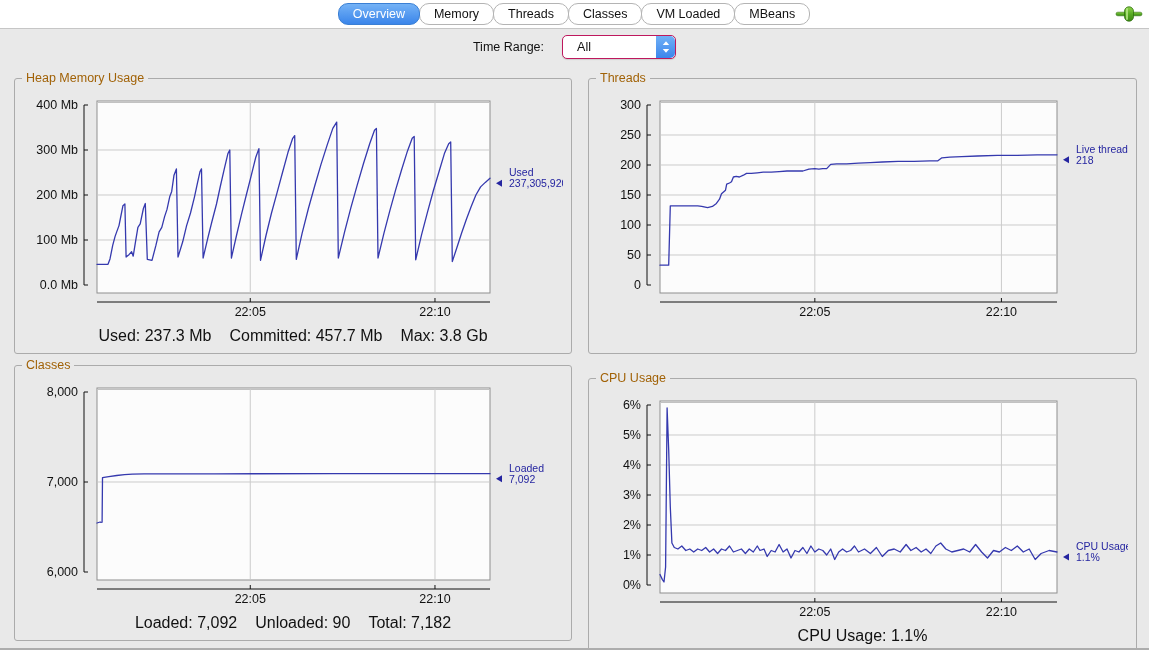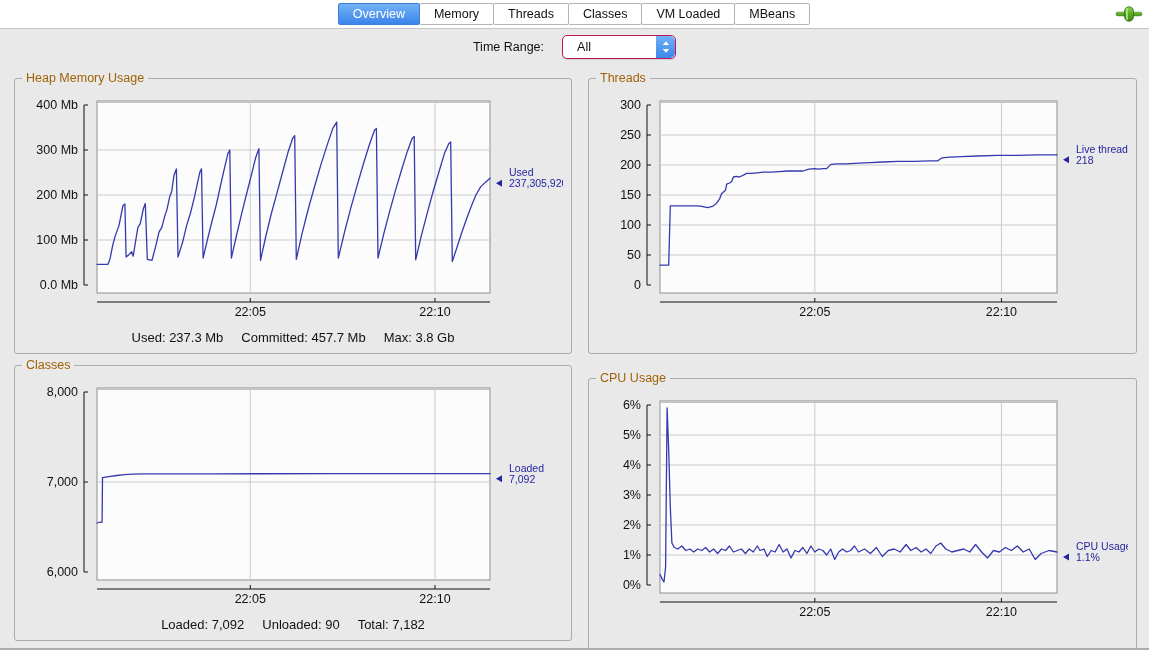--- a/index.html
+++ b/index.html
@@ -10,21 +10,21 @@
   }
   
   .tabbar{
     position:absolute;top:0;left:0;width:1149px;height:28px;
     background:#ffffff;border-bottom:1px solid #c6c6c6;
     display:flex;align-items:center;justify-content:center;
   }
   .tabs{display:flex;align-items:center;}
   .tab{
     font-size:12.5px;color:#111;background:#ffffff;
-    border:1px solid #b4b4b4;border-radius:2px;
+    border:1px solid #b4b4b4;border-radius:10px;
     padding:3px 14px;margin-left:-1px;cursor:default;white-space:nowrap;
   }
   .tab.selected{
     background:linear-gradient(#74b2f6,#3a85ea);
     border-color:#3a7fd4;color:#ffffff;position:relative;z-index:2;
   }
   .conn-icon{position:absolute;right:6px;top:6px;}
   
   .toolbar{
     position:absolute;top:29px;left:0;width:1149px;height:36px;
@@ -48,21 +48,21 @@
     background:#e9e9e9;
   }
   .panel-title{
     position:absolute;top:-8px;left:7px;background:#e9e9e9;
     padding:0 4px;font-size:12.5px;color:#a16207;line-height:14px;
   }
   .chart{position:absolute;left:8px;top:14px;}
   .status{
     position:absolute;bottom:8px;left:0;width:100%;
     display:flex;justify-content:center;gap:18px;
-    font-size:13px;color:#111;
+    font-size:16px;color:#111;
   }
   #panel0{left:14px;top:78px;width:556px;height:274px;}
   #panel1{left:588px;top:78px;width:547px;height:274px;}
   #panel2{left:14px;top:365px;width:556px;height:274px;}
   #panel3{left:588px;top:378px;width:547px;height:274px;}
   svg text{font-family:"Liberation Sans",sans-serif;}
 </style>
 </head>
 <body>
 
@@ -241,13 +241,16 @@
       <line x1="63" y1="209" x2="460" y2="209" stroke="#111"></line>
       <line x1="217.83" y1="205" x2="217.83" y2="209" stroke="#111"></line>
       <text x="217.83" y="223" text-anchor="middle" font-size="12.5" fill="#111">22:05</text>
       <line x1="404.42" y1="205" x2="404.42" y2="209" stroke="#111"></line>
       <text x="404.42" y="223" text-anchor="middle" font-size="12.5" fill="#111">22:10</text>
       <polyline points="63.0,181.5 65.4,186.6 67.0,189.0 68.6,174.0 70.1,15.0 71.7,57.0 73.3,114.0 74.9,150.0 77.3,154.5 80.9,156.0 84.8,153.0 88.8,157.5 92.8,156.0 96.7,159.0 100.7,156.0 104.7,157.5 108.7,154.5 112.6,159.0 116.6,156.0 120.6,160.5 124.5,156.0 128.5,157.5 132.5,153.0 136.4,159.0 140.4,157.5 144.4,156.0 148.4,160.5 152.3,156.0 156.3,159.0 160.3,153.0 163.0,157.5 167.0,156.0 170.2,163.5 174.2,157.5 178.1,159.0 182.1,151.5 186.1,159.0 190.0,156.0 194.0,165.0 198.0,157.5 201.9,159.0 205.9,154.5 209.9,160.5 213.9,153.0 217.8,159.0 221.8,156.0 225.8,157.5 229.7,162.0 233.7,156.0 237.7,166.5 241.7,159.0 245.6,156.0 249.6,159.0 253.6,157.5 257.5,153.0 261.5,159.0 267.5,156.0 273.4,160.5 279.4,154.5 285.3,163.5 291.3,157.5 297.2,156.0 303.2,159.0 309.1,151.5 313.9,157.5 319.1,154.5 324.2,159.0 329.0,156.0 333.8,160.5 338.9,153.0 343.7,150.0 348.8,156.0 354.8,159.0 360.8,157.5 366.7,156.0 372.7,159.0 378.6,151.5 384.6,159.0 390.5,165.0 396.5,157.5 402.4,159.0 408.4,154.5 414.3,157.5 420.3,153.0 426.3,159.0 432.2,156.0 438.2,166.5 444.1,160.5 452.1,157.5 460.0,159.0" fill="none" stroke="#3539ae" stroke-width="1.3" stroke-linejoin="round" stroke-linecap="round"></polyline>
       <polygon points="466,164.00000000000003 472,160.50000000000003 472,167.50000000000003" fill="#2525a0"></polygon>
       <text x="479" y="157.00000000000003" font-size="10.5" fill="#2525a0">CPU Usage</text>
       <text x="479" y="168.00000000000003" font-size="10.5" fill="#2525a0">1.1%</text>
     </svg>
+  <div class="status">
+      <span>CPU Usage: 1.1%</span>
+    </div>
 </div>
 
 </body></html>

